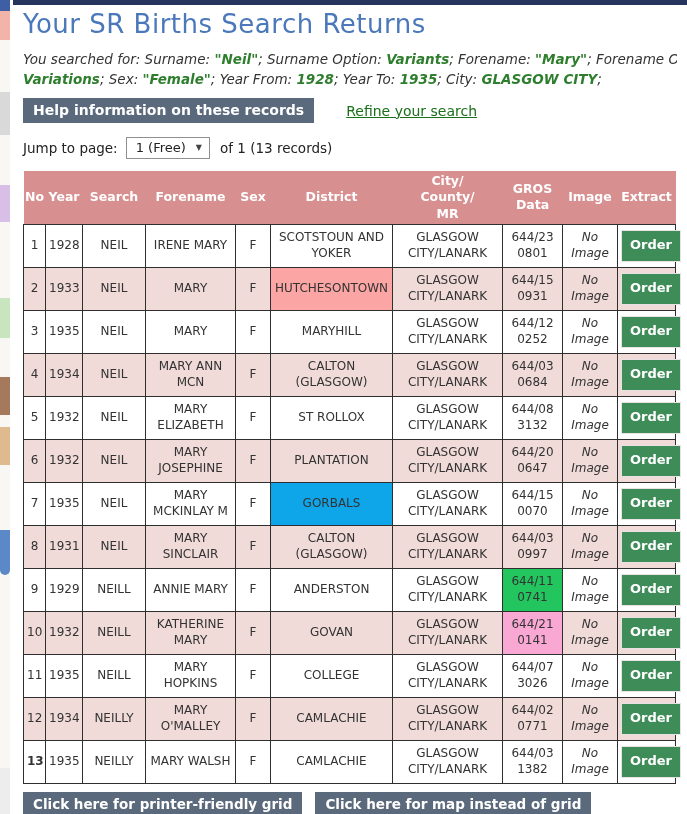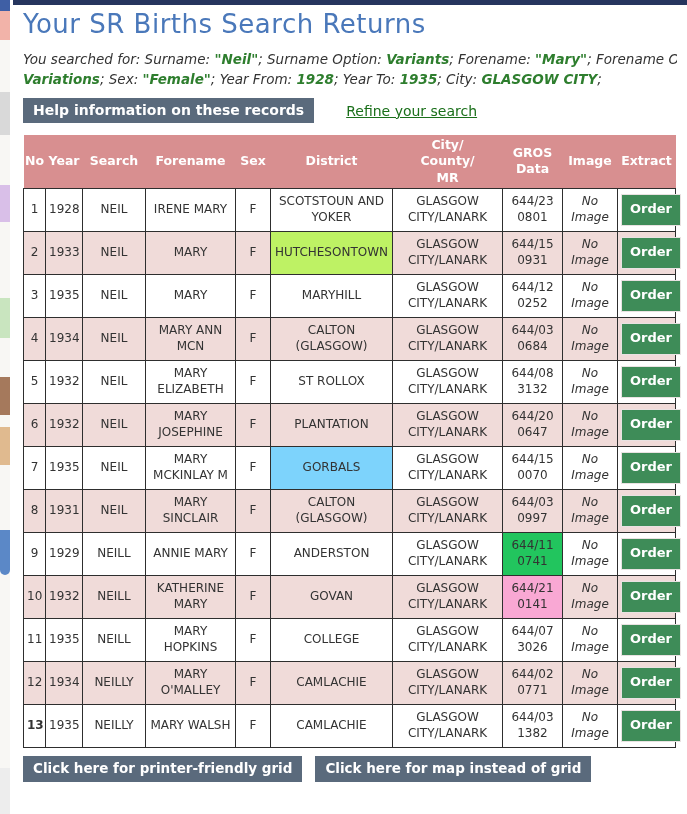--- a/index.html
+++ b/index.html
@@ -72,20 +72,28 @@
     <div id="criteria">
       <div class="crit-line"><span class="crit-lbl">You searched for: Surname: </span><span class="crit-val" style="color: rgb(46, 126, 46);">"Neil"</span><span class="crit-lbl">; Surname Option: </span><span class="crit-val" style="color: rgb(46, 126, 46);">Variants</span><span class="crit-lbl">; Forename: </span><span class="crit-val" style="color: rgb(46, 126, 46);">"Mary"</span><span class="crit-lbl">; Forename O</span></div>
       <div class="crit-line"><span class="crit-val" style="color: rgb(46, 126, 46);">Variations</span><span class="crit-lbl">; Sex: </span><span class="crit-val" style="color: rgb(46, 126, 46);">"Female"</span><span class="crit-lbl">; Year From: </span><span class="crit-val" style="color: rgb(46, 126, 46);">1928</span><span class="crit-lbl">; Year To: </span><span class="crit-val" style="color: rgb(46, 126, 46);">1935</span><span class="crit-lbl">; City: </span><span class="crit-val" style="color: rgb(46, 126, 46);">GLASGOW CITY</span><span class="crit-lbl">;</span></div>
     </div>
 
     <div id="actions-row">
       <span id="help-button" style="background: rgb(90, 106, 124);">Help information on these records</span>
       <a id="refine-link" style="color: rgb(26, 111, 26);">Refine your search</a>
     </div>
 
+    <div id="jump-row">
+      <span>Jump to page:</span>
+      <span id="page-select">
+        <span>1 (Free)</span>
+        <span class="arrow">▼</span>
+      </span>
+      <span>of 1 (13 records)</span>
+    </div>
 
     <table id="results-table">
       <colgroup>
         <col style="width:22px">
           <col style="width:37px">
           <col style="width:63px">
           <col style="width:90px">
         <col style="width:35px">
           <col style="width:122px">
           <col style="width:110px">
@@ -119,21 +127,21 @@
             <td style="background: rgb(255, 255, 255);">644/23 0801</td>
             <td class="cell-image" style="background: rgb(255, 255, 255);">No Image</td>
             <td style="background: rgb(255, 255, 255);"><span class="order-btn" style="background: rgb(62, 140, 88);">Order</span></td>
           </tr>
           <tr>
             <td style="background: rgb(240, 219, 217);">2</td>
             <td style="background: rgb(240, 219, 217);">1933</td>
             <td style="background: rgb(240, 219, 217);">NEIL</td>
             <td style="background: rgb(240, 219, 217);">MARY</td>
             <td style="background: rgb(240, 219, 217);">F</td>
-            <td style="background: #bef264;">HUTCHESONTOWN</td>
+            <td style="background: #fca5a5;">HUTCHESONTOWN</td>
             <td style="background: rgb(240, 219, 217);">GLASGOW CITY/LANARK</td>
             <td style="background: rgb(240, 219, 217);">644/15 0931</td>
             <td class="cell-image" style="background: rgb(240, 219, 217);">No Image</td>
             <td style="background: rgb(240, 219, 217);"><span class="order-btn" style="background: rgb(62, 140, 88);">Order</span></td>
           </tr>
           <tr>
             <td style="background: rgb(255, 255, 255);">3</td>
             <td style="background: rgb(255, 255, 255);">1935</td>
             <td style="background: rgb(255, 255, 255);">NEIL</td>
             <td style="background: rgb(255, 255, 255);">MARY</td>
@@ -179,21 +187,21 @@
             <td style="background: rgb(240, 219, 217);">644/20 0647</td>
             <td class="cell-image" style="background: rgb(240, 219, 217);">No Image</td>
             <td style="background: rgb(240, 219, 217);"><span class="order-btn" style="background: rgb(62, 140, 88);">Order</span></td>
           </tr>
           <tr>
             <td style="background: rgb(255, 255, 255);">7</td>
             <td style="background: rgb(255, 255, 255);">1935</td>
             <td style="background: rgb(255, 255, 255);">NEIL</td>
             <td style="background: rgb(255, 255, 255);">MARY MCKINLAY M</td>
             <td style="background: rgb(255, 255, 255);">F</td>
-            <td style="background: #7dd3fc;">GORBALS</td>
+            <td style="background: #0ea5e9;">GORBALS</td>
             <td style="background: rgb(255, 255, 255);">GLASGOW CITY/LANARK</td>
             <td style="background: rgb(255, 255, 255);">644/15 0070</td>
             <td class="cell-image" style="background: rgb(255, 255, 255);">No Image</td>
             <td style="background: rgb(255, 255, 255);"><span class="order-btn" style="background: rgb(62, 140, 88);">Order</span></td>
           </tr>
           <tr>
             <td style="background: rgb(240, 219, 217);">8</td>
             <td style="background: rgb(240, 219, 217);">1931</td>
             <td style="background: rgb(240, 219, 217);">NEIL</td>
             <td style="background: rgb(240, 219, 217);">MARY SINCLAIR</td>

